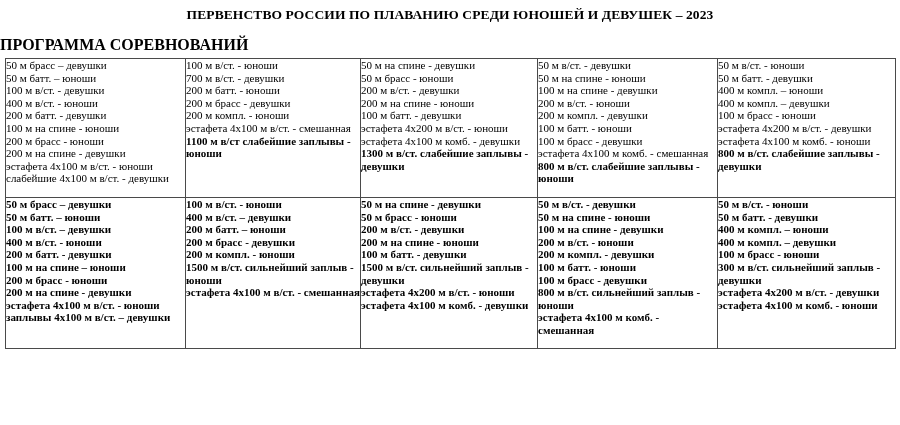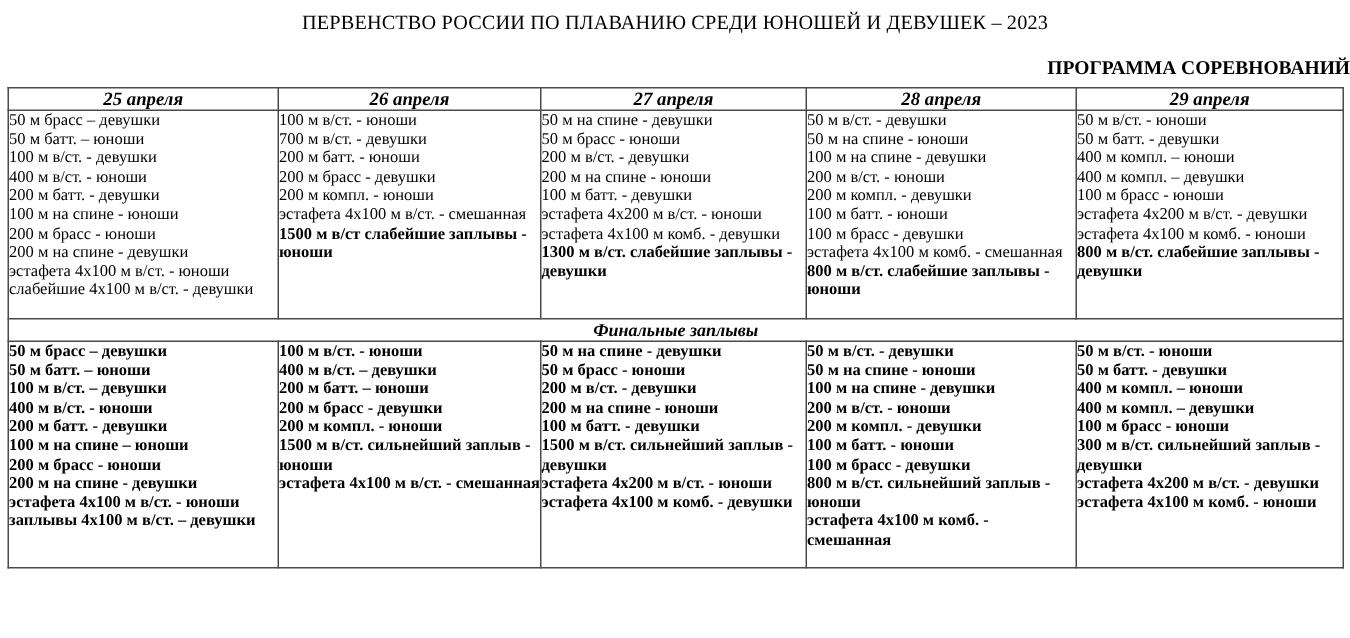--- a/index.html
+++ b/index.html
@@ -16,34 +16,33 @@
     color: #000000;
   }
   .page {
     position: relative;
     width: 900px;
     height: 425px;
     box-sizing: border-box;
   }
   .doc-title {
     text-align: center;
-    font-weight: normal;
+    font-weight: bold;
     font-size: 13.5px;
     letter-spacing: 0.1px;
     margin: 7px 0 0 0;
     padding: 0 10px;
     line-height: 16px;
   }
   .program-title {
-    text-align: right;
-    font-weight: bold;
-    font-size: 13px;
+    text-align: left;
+    font-weight: bold;
+    font-size: 16px;
     margin: 14px 0 6px 0;
     line-height: 15px;
-    padding-left: 44px;
   }
   table.program {
     border-collapse: collapse;
     table-layout: fixed;
     width: 890px;
     margin: 0 0 0 5px;
   }
   table.program td {
     border: 1px solid #4a4a4a;
     vertical-align: top;
@@ -103,27 +102,20 @@
 
   <table class="program">
     <colgroup>
       <col class="c1">
         <col class="c2">
         <col class="c3">
         <col class="c4">
         <col class="c5">
     </colgroup>
     <tbody>
-      <tr>
-        <td class="day-head">25 апреля</td>
-        <td class="day-head">26 апреля</td>
-        <td class="day-head">27 апреля</td>
-        <td class="day-head">28 апреля</td>
-        <td class="day-head">29 апреля</td>
-      </tr>
 
       <tr>
         <td class="events prelim">
           <ul class="event-list">
               <li>50 м брасс – девушки</li>
               <li>50 м батт. – юноши</li>
               <li>100 м в/ст. - девушки</li>
               <li>400 м в/ст. - юноши</li>
               <li>200 м батт. - девушки</li>
               <li>100 м на спине - юноши</li>
@@ -134,21 +126,21 @@
             </ul>
         </td>
         <td class="events prelim">
           <ul class="event-list">
               <li>100 м в/ст. - юноши</li>
               <li>700 м в/ст. - девушки</li>
               <li>200 м батт. - юноши</li>
               <li>200 м брасс - девушки</li>
               <li>200 м компл. - юноши</li>
               <li>эстафета 4х100 м в/ст. - смешанная</li>
-              <li class="bold">1500 м в/ст слабейшие заплывы - юноши</li>
+              <li class="bold">1100 м в/ст слабейшие заплывы - юноши</li>
             </ul>
         </td>
         <td class="events prelim">
           <ul class="event-list">
               <li>50 м на спине - девушки</li>
               <li>50 м брасс - юноши</li>
               <li>200 м в/ст. - девушки</li>
               <li>200 м на спине - юноши</li>
               <li>100 м батт. - девушки</li>
               <li>эстафета 4х200 м в/ст. - юноши</li>
@@ -176,23 +168,20 @@
               <li>400 м компл. – юноши</li>
               <li>400 м компл. – девушки</li>
               <li>100 м брасс - юноши</li>
               <li>эстафета 4х200 м в/ст. - девушки</li>
               <li>эстафета 4х100 м комб. - юноши</li>
               <li class="bold">800 м в/ст. слабейшие заплывы - девушки</li>
             </ul>
         </td>
       </tr>
 
-      <tr>
-        <td class="section-head" colspan="5">Финальные заплывы</td>
-      </tr>
       <tr>
         <td class="events final">
           <ul class="event-list">
               <li class="bold">50 м брасс – девушки</li>
               <li class="bold">50 м батт. – юноши</li>
               <li class="bold">100 м в/ст. – девушки</li>
               <li class="bold">400 м в/ст. - юноши</li>
               <li class="bold">200 м батт. - девушки</li>
               <li class="bold">100 м на спине – юноши</li>
               <li class="bold">200 м брасс - юноши</li>

